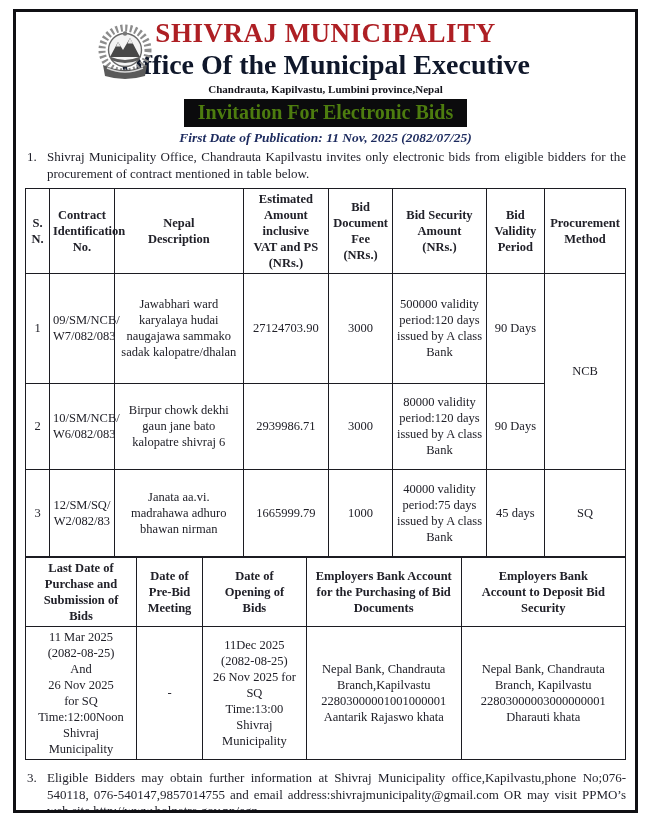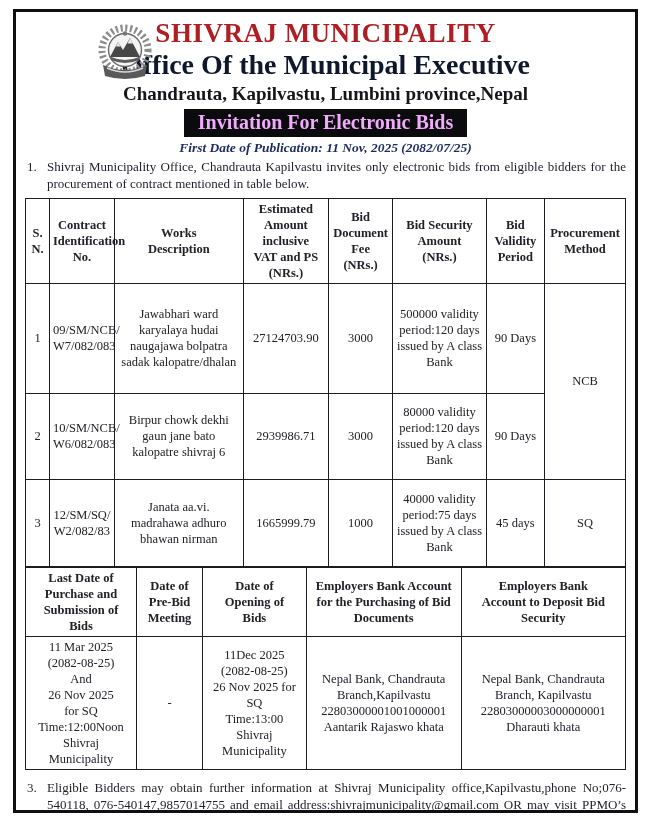--- a/index.html
+++ b/index.html
@@ -24,26 +24,26 @@
   .emblem { position: absolute; left: 72px; top: 4px; width: 56px; height: 60px; }
   .hdr-title {
     font-size: 27px; font-weight: bold; letter-spacing: .5px;
     color: #ae1f24; line-height: 1.1; margin-top: 4px;
   }
   .hdr-office {
     font-size: 28px; font-weight: bold;
     color: #0f172a; line-height: 1.15;
   }
   .hdr-address {
-    font-size: 19px; font-weight: bold; color: #15151c;
+    font-size: 11px; font-weight: bold; color: #15151c;
     margin-top: 2px;
   }
   .banner-wrap { margin-top: 4px; }
   .banner {
-    display: inline-block; background: #0b0b0d; color: #f0abfc;
+    display: inline-block; background: #0b0b0d; color: #4d7c0f;
     font-size: 20px; font-weight: bold;
     padding: 2px 14px 4px 14px; line-height: 1.1;
   }
   .pub-line {
     font-size: 13.5px; font-weight: bold; color: #1c2a5e;
     margin-top: 3px;
     font-style: italic;
   }
   
   .para {
@@ -125,21 +125,21 @@
         <col style="width:9.7%">
           <col style="width:13.5%">
       </colgroup>
       <thead>
         <tr>
           <th>S.
 N.</th>
           <th>Contract
 Identification
 No.</th>
-          <th>Works
+          <th>Nepal
 Description</th>
           <th>Estimated
 Amount
 inclusive
 VAT and PS
 (NRs.)</th>
           <th>Bid
 Document
 Fee
 (NRs.)</th>
@@ -151,21 +151,21 @@
 Period</th>
           <th>Procurement
 Method</th>
         </tr>
       </thead>
       <tbody>
         <tr class="row-1">
           <td>1</td>
           <td>09/SM/NCB/
 W7/082/083</td>
-          <td>Jawabhari ward karyalaya hudai naugajawa bolpatra sadak kalopatre/dhalan</td>
+          <td>Jawabhari ward karyalaya hudai naugajawa sammako sadak kalopatre/dhalan</td>
           <td>27124703.90</td>
           <td>3000</td>
           <td>500000 validity period:120 days issued by A class Bank</td>
           <td>90 Days</td>
           <td rowspan="2">NCB</td>
         </tr>
         <tr class="row-2">
           <td>2</td>
           <td>10/SM/NCB/
 W6/082/083</td>

